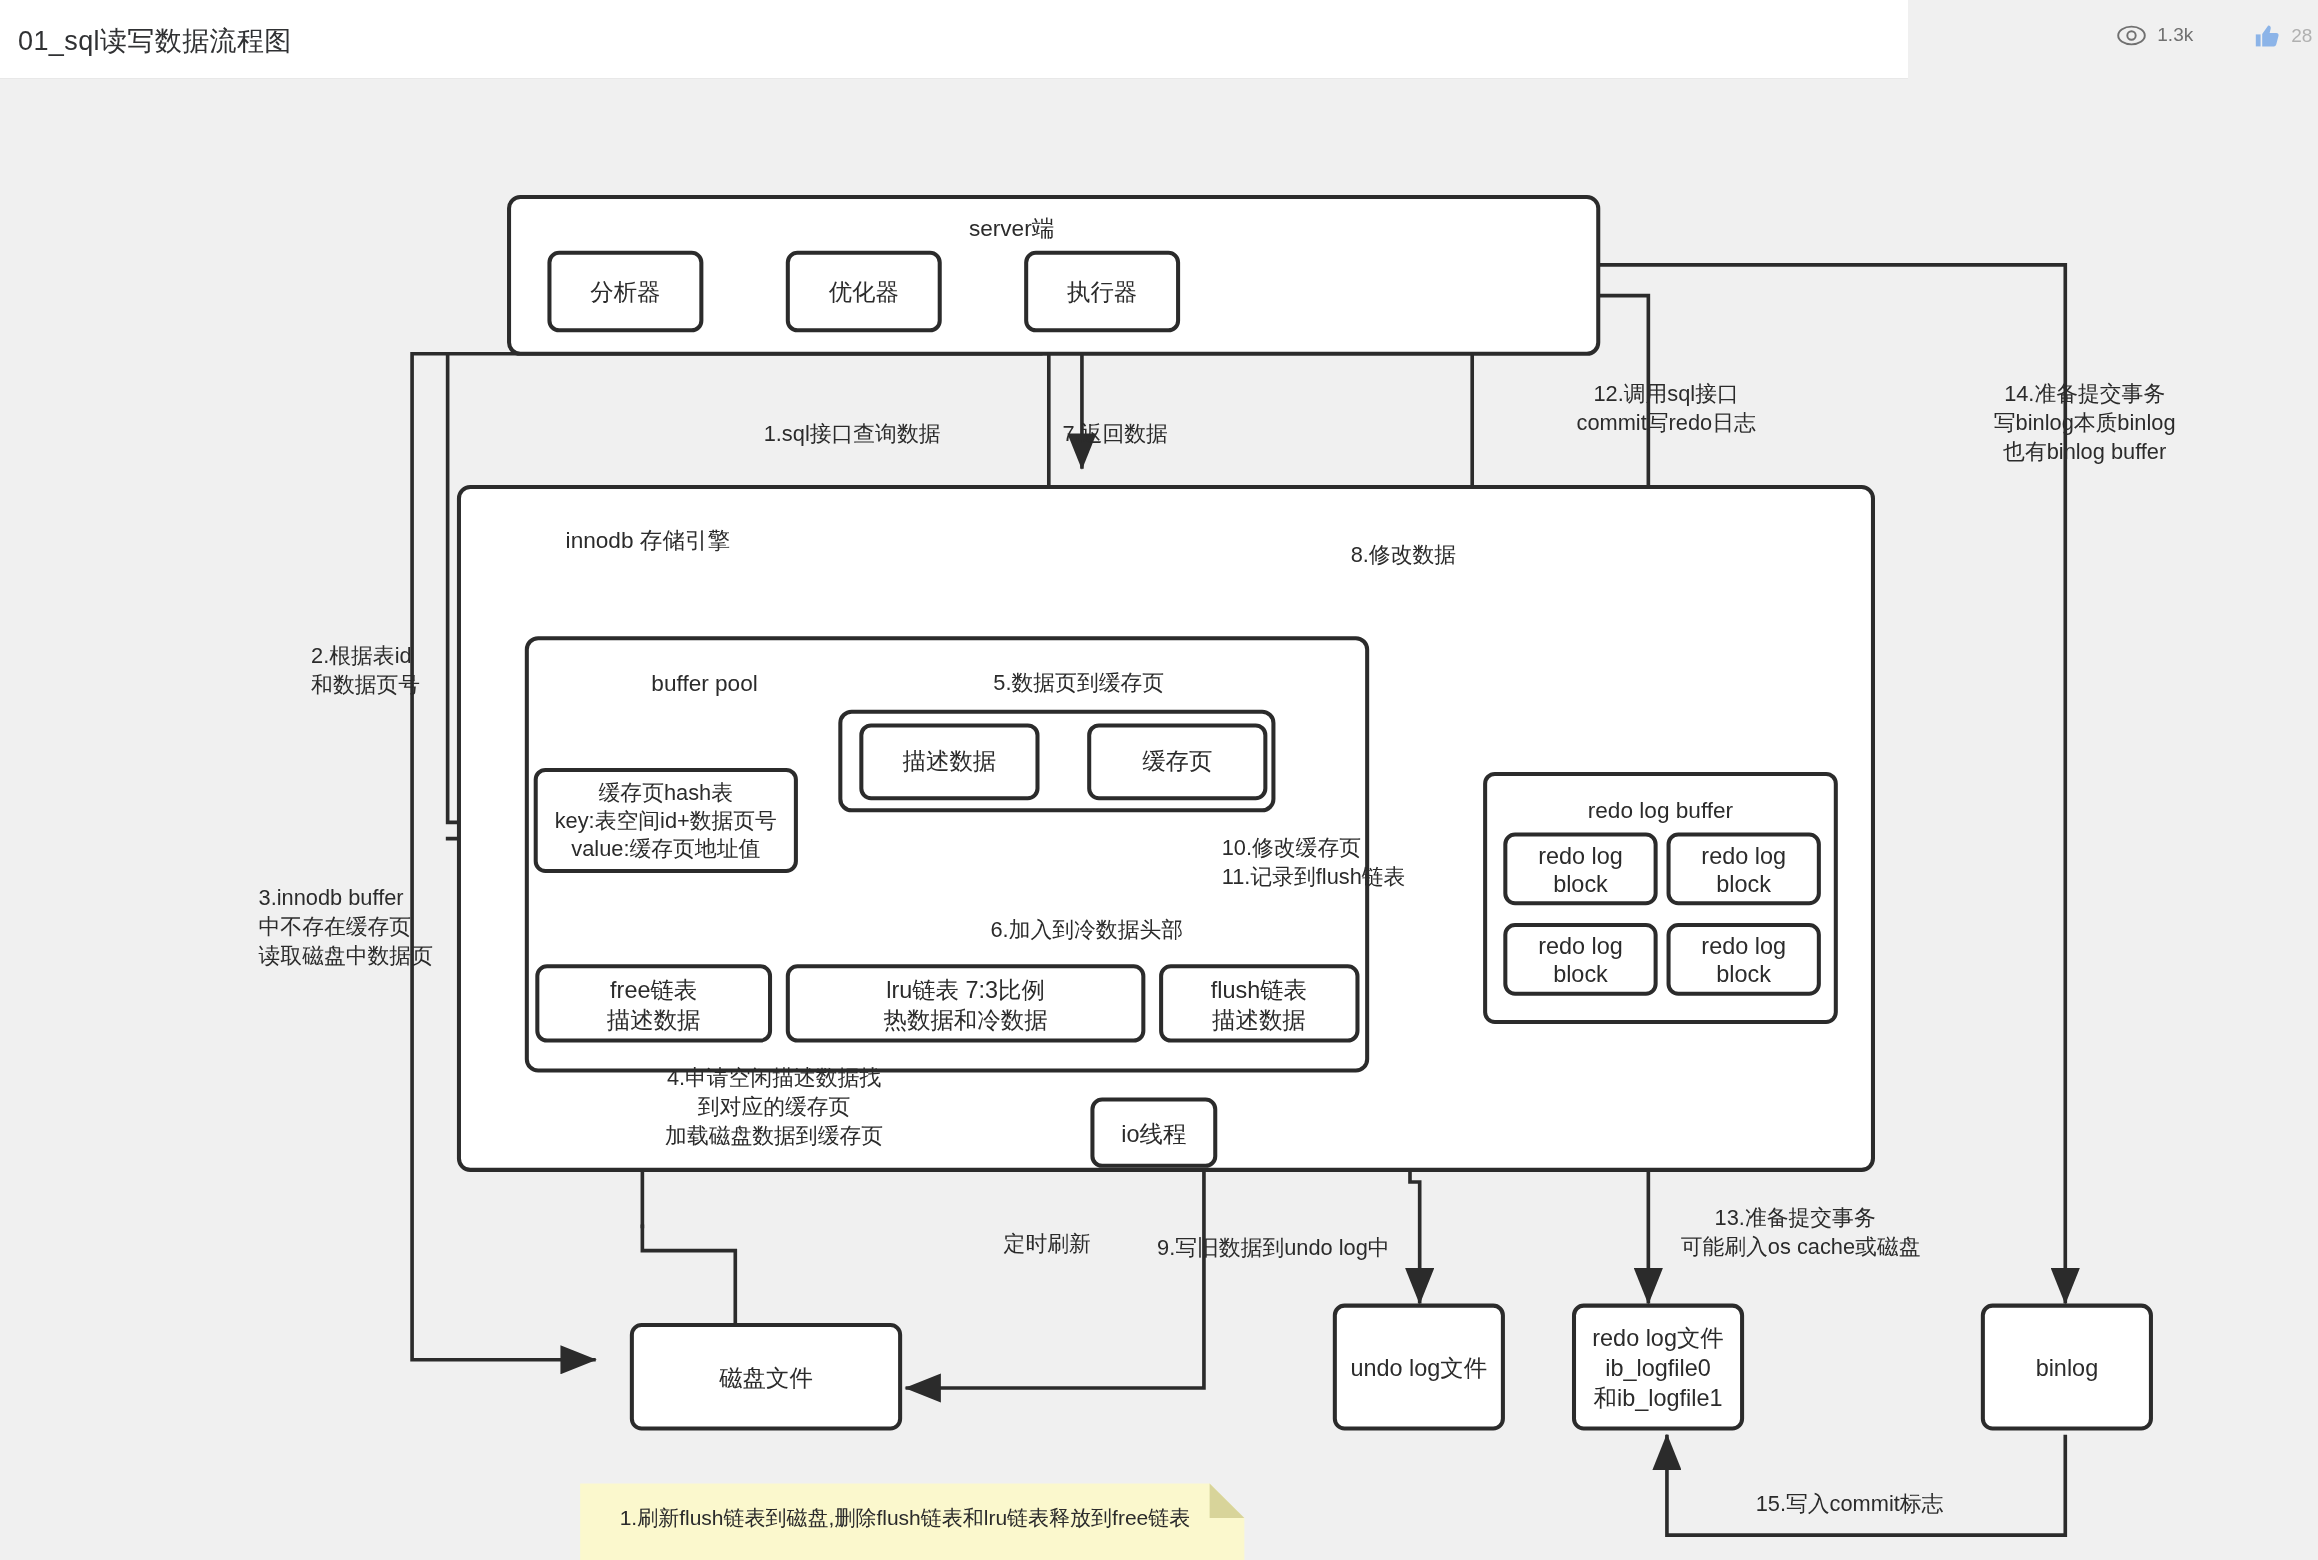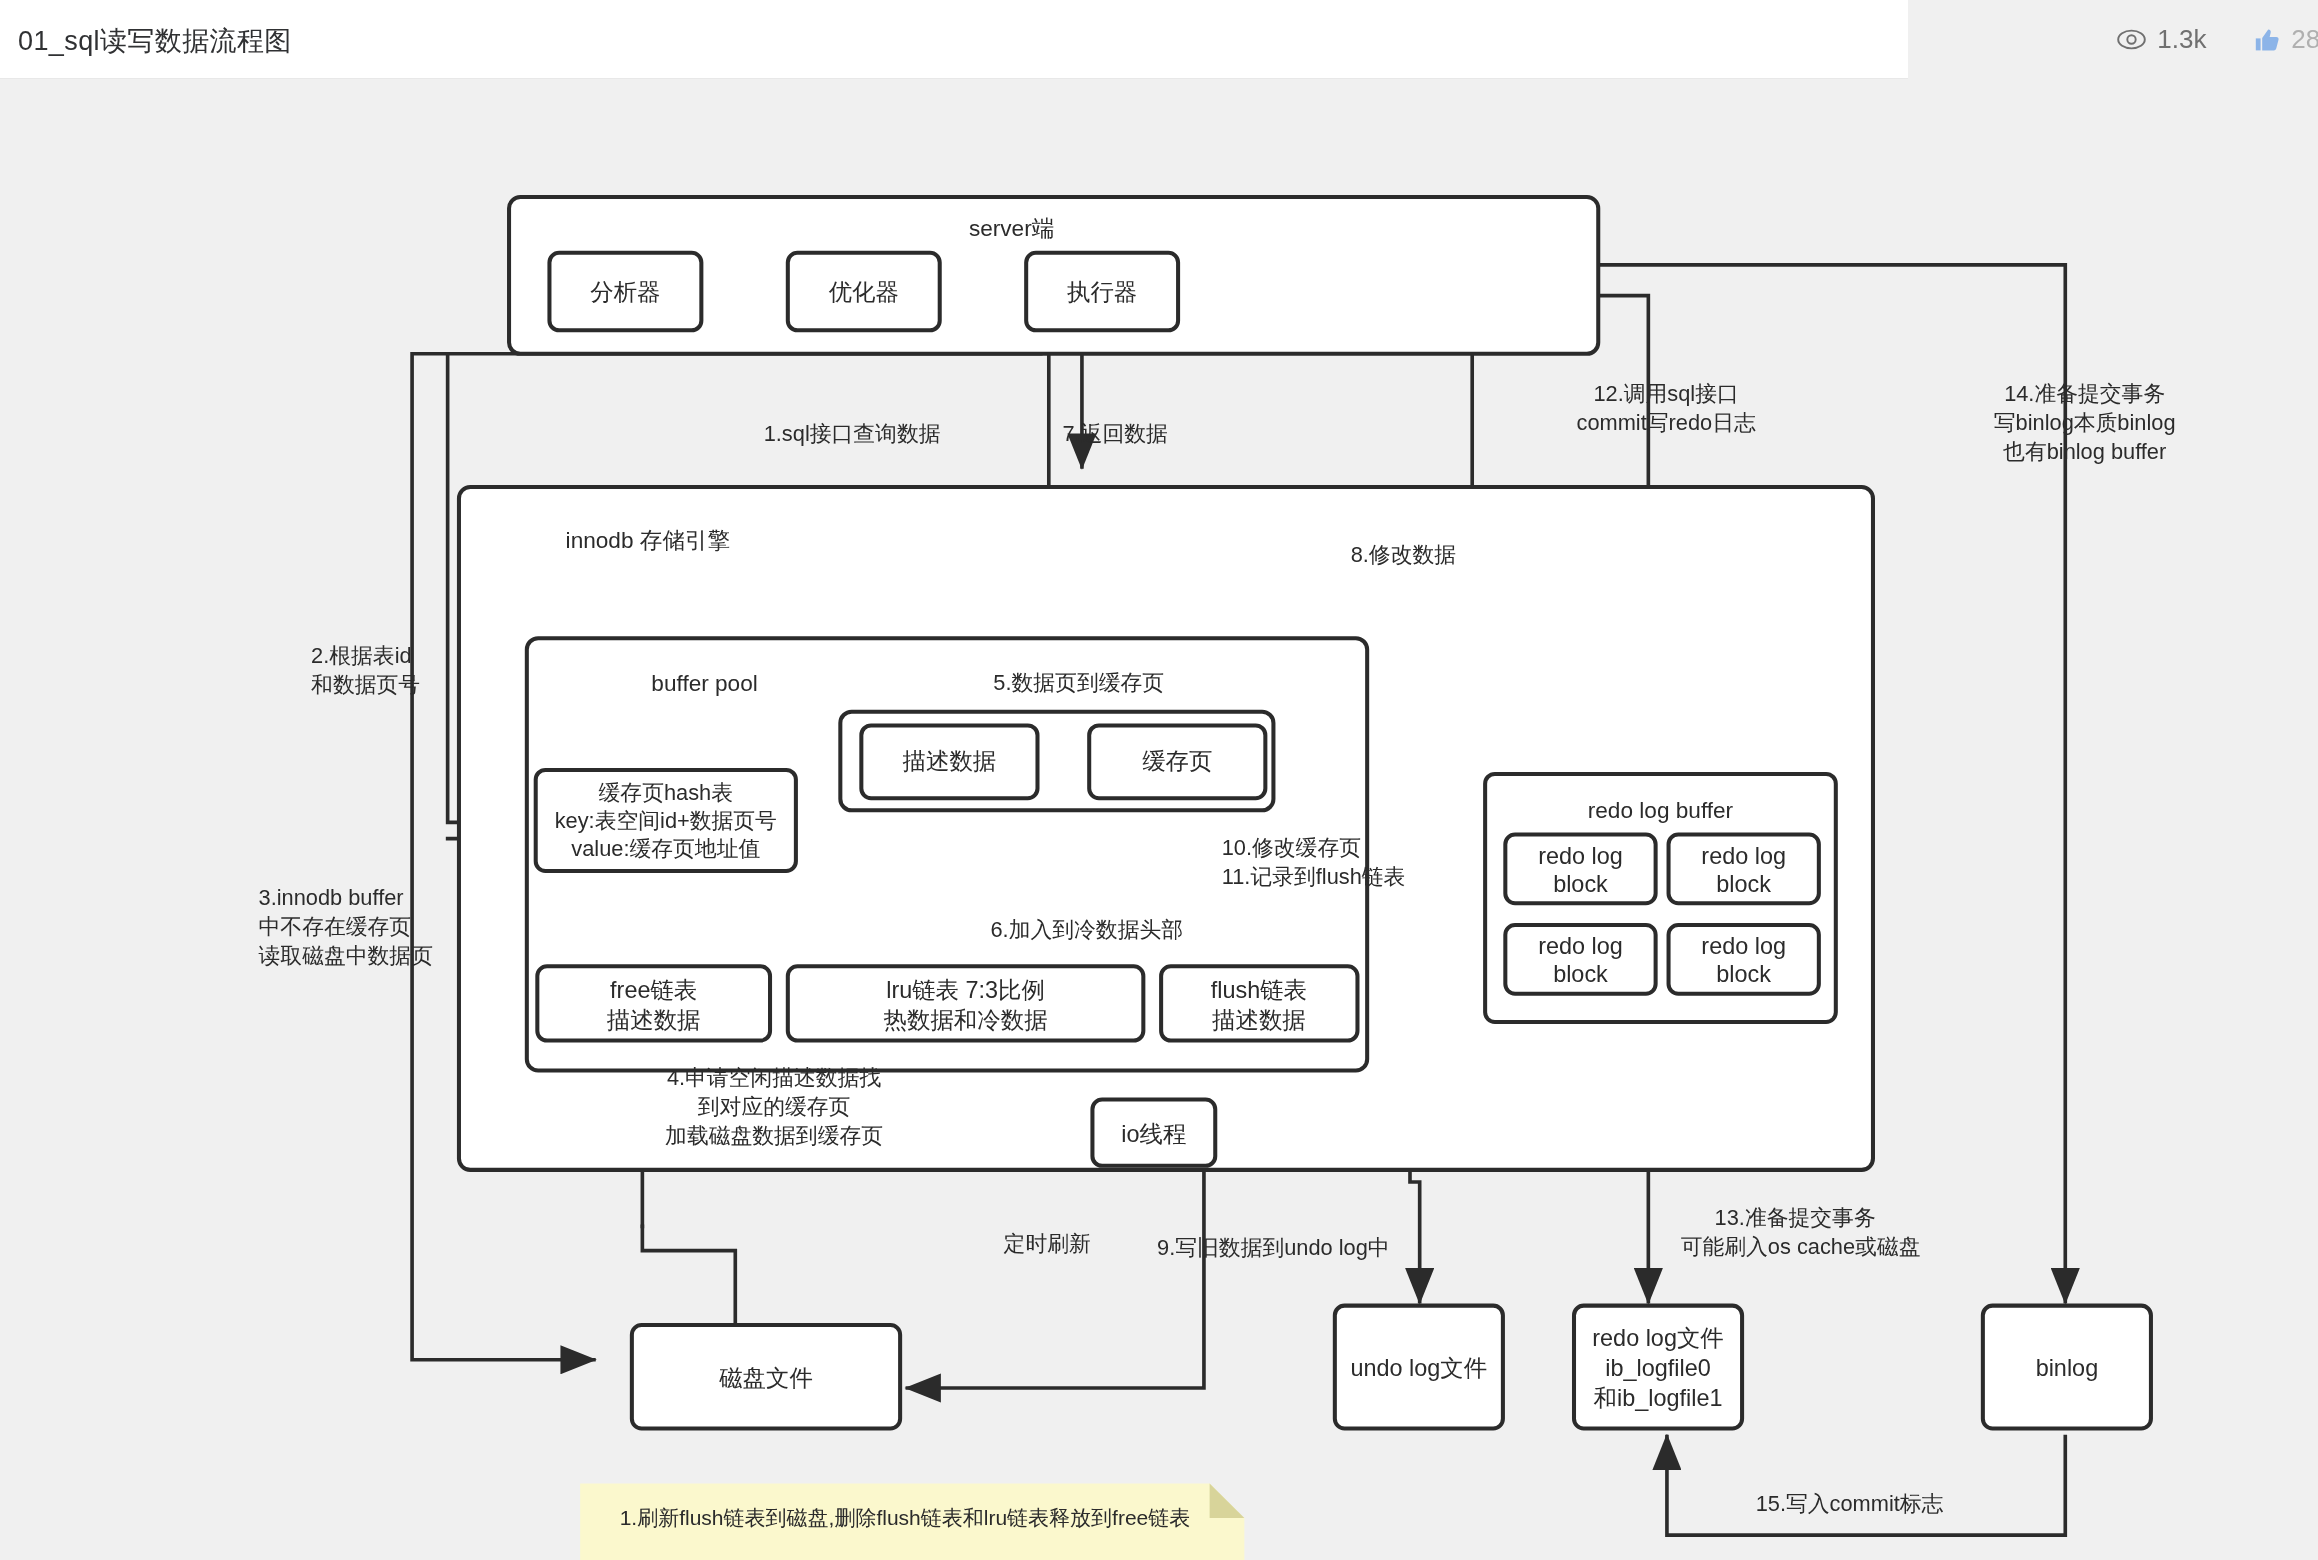--- a/index.html
+++ b/index.html
@@ -16,21 +16,21 @@
     padding-left:22px;
   }
   #doc-title{
     position:absolute;left:18px;top:22.6px;
     font-size:27px;color:#303133;letter-spacing:0.4px;
     white-space:nowrap;
   }
   .hstat{
     position:absolute;top:24px;
     display:flex;align-items:center;gap:11.3px;
-    font-size:26px;color:#9a9a9a;
+    font-size:19px;color:#9a9a9a;
   }
   #stat-views{left:2117px;}
   #stat-likes{left:2254px;}
   .hicon{display:inline-block;line-height:0;}
   #like-count{color:#b0b0b0;}
   #view-count{color:#707070;}
   #canvas{
     position:absolute;left:0;top:79px;width:2319px;height:1528px;
   }
   svg{display:block;}

